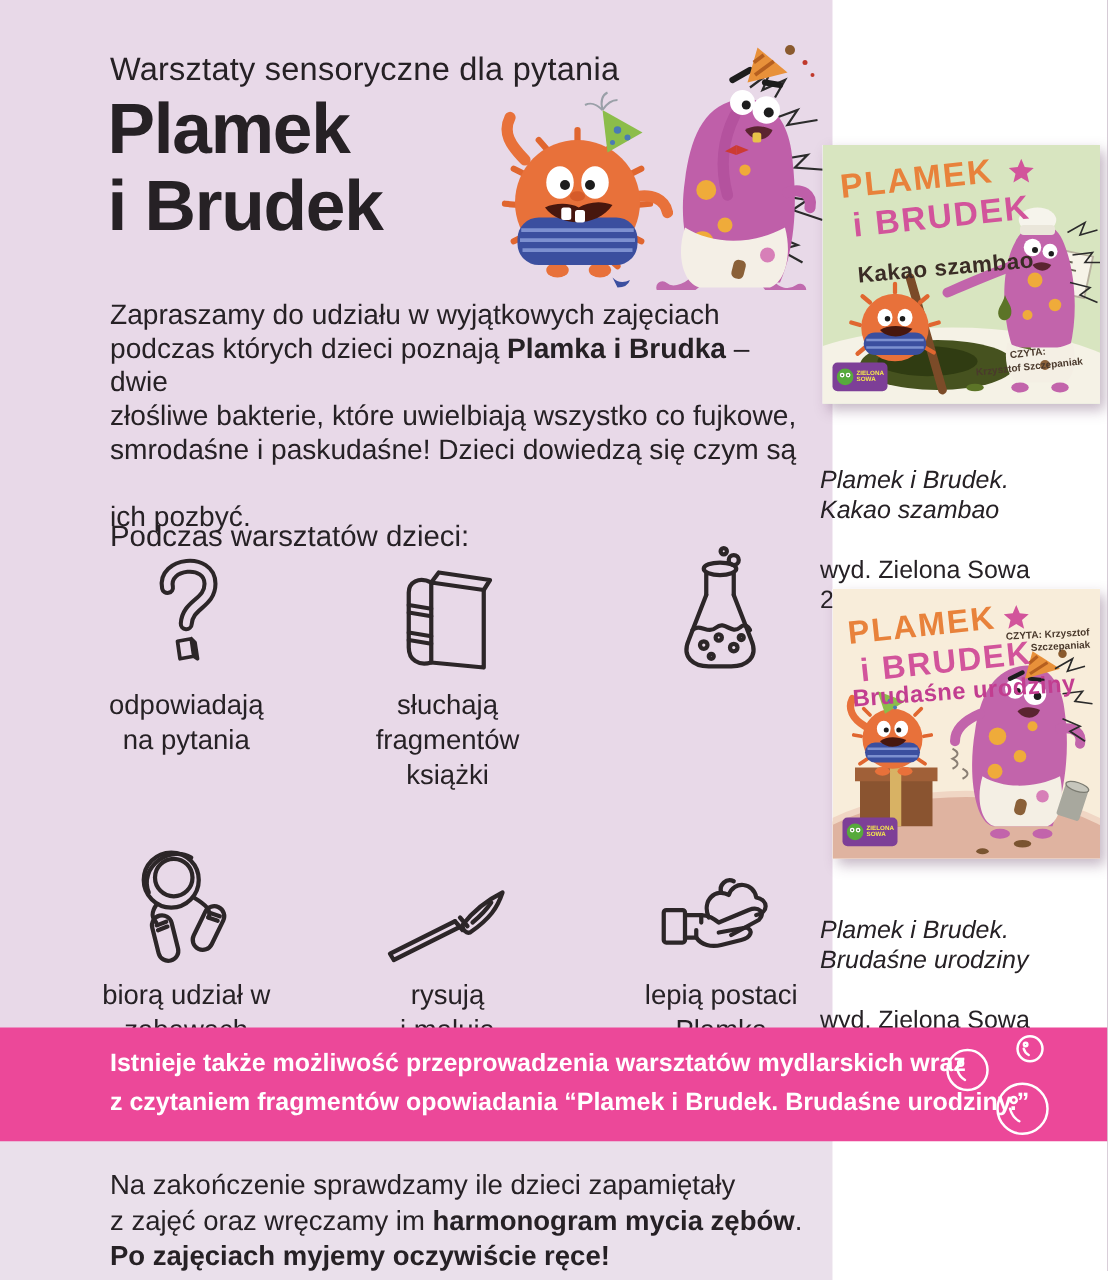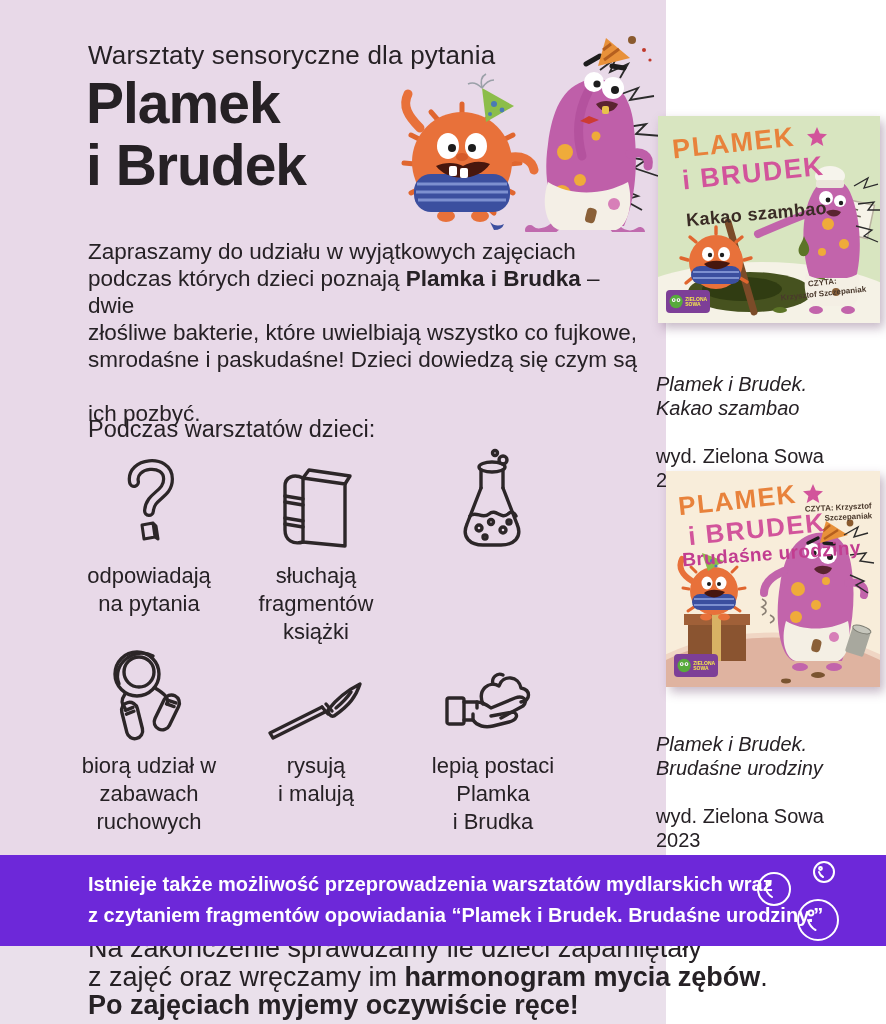--- a/index.html
+++ b/index.html
@@ -18,39 +18,39 @@
     letter-spacing:-1px;white-space:pre-line;z-index:2;
   }
   .characters{left:390px;top:36px;z-index:2;}
 
   .intro{left:88px;top:238px;width:560px;font-size:22.5px;line-height:27px;z-index:2;}
   .intro b{font-weight:700;}
 
   .workshop-heading{left:88px;top:416px;font-size:23.5px;font-weight:400;z-index:2;}
 
   .activities{
-    left:66px;top:440px;display:grid;grid-template-columns:166px 168px 186px;z-index:2;
+    left:66px;top:428px;display:grid;grid-template-columns:166px 168px 186px;z-index:2;gap:42px;
   }
   .activity{display:flex;flex-direction:column;align-items:center;}
   .icon-box{display:flex;align-items:flex-end;justify-content:center;padding-bottom:8px;}
   .icon-box.r1{height:112px;}
   .icon-box.r2{height:96px;}
   .activity-label{
     font-size:22px;line-height:28px;text-align:center;white-space:pre-line;margin-top:2px;
   }
   .ico{stroke:#2c2628;stroke-width:3.4;fill:none;stroke-linecap:round;stroke-linejoin:round;}
 
-  .banner{left:0;top:822px;width:886px;height:91px;background:#6d28d9;z-index:3;margin-top:33px;}
+  .banner{left:0;top:822px;width:886px;height:91px;background:#ec4899;z-index:3;}
   .banner-text{
     position:absolute;left:88px;top:14px;color:#ffffff;font-weight:700;
     font-size:20px;line-height:31px;
   }
   .bubbles{position:absolute;right:36px;top:4px;}
 
-  .footer{left:88px;top:934px;font-size:27px;line-height:28.5px;z-index:2;}
+  .footer{left:88px;top:934px;font-size:22px;line-height:28.5px;z-index:2;}
   .footer b{font-weight:700;}
 
   .book-cover{
     background:#fff;box-shadow:4px 5px 10px rgba(90,50,90,.35);z-index:2;overflow:hidden;
   }
   .cover1{left:658px;top:116px;width:222px;height:207px;}
   .cover2{left:666px;top:471px;width:214px;height:216px;}
   .cover-art{position:absolute;left:0;top:0;}
   .c-title1{position:absolute;font-weight:700;letter-spacing:1.5px;color:#e8823b;transform:rotate(-6deg);}
   .c-title2{position:absolute;font-weight:700;letter-spacing:1.5px;color:#d2549b;transform:rotate(-6deg);}

